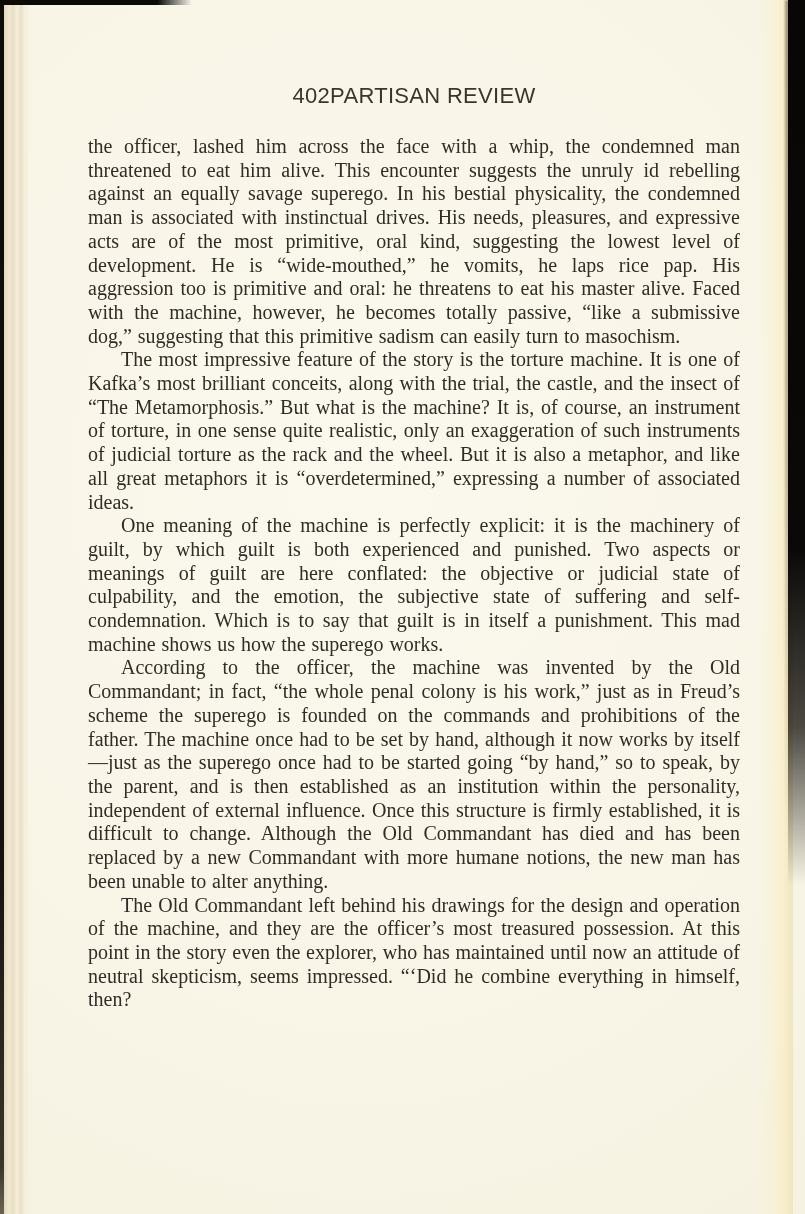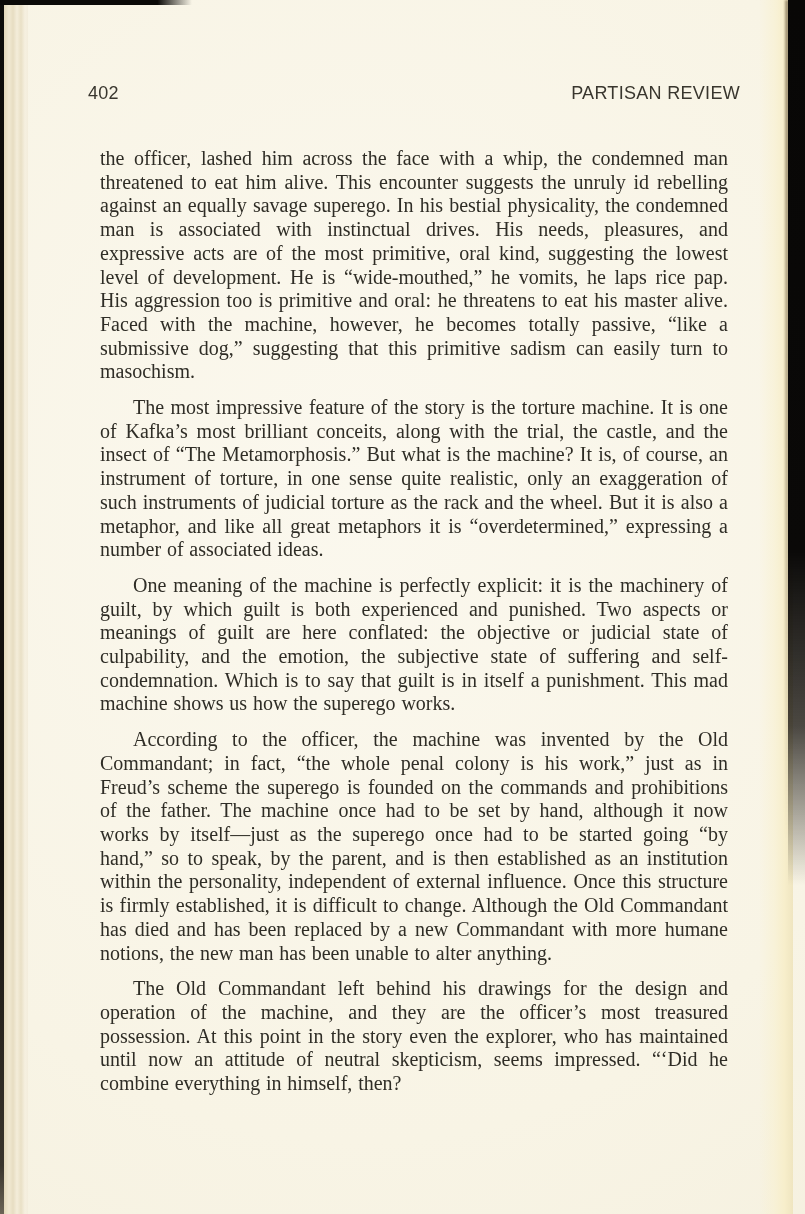--- a/index.html
+++ b/index.html
@@ -56,42 +56,42 @@
       rgba(150,145,133,0) 0%, #989287 14%, #878175 55%, #5550465 85%, #2c2822 100%);
   }
 
   
   .running-header {
     position: absolute;
     left: 88px;
     width: 652px;
     top: 83px;
     display: flex;
-    justify-content: space-between;
+    justify-content: center;
     align-items: baseline;
     font-family: "Liberation Sans", sans-serif;
-    font-size: 18px;
+    font-size: 22px;
     font-weight: 500;
     color: #39362e;
     letter-spacing: 0.3px;
   }
   .page-body {
     position: absolute;
     left: 88px;
     top: 135px;
     width: 652px;
     color: #2f2d26;
     font-size: 20px;
     line-height: 23.7px;
     text-align: justify;
     word-spacing: 0.04em;
     hyphens: none;
   }
   .page-body p {
-    margin: 12px;
+    margin: 0;
     padding: 0;
   }
   .page-body p.indent {
     text-indent: 33px;
   }
 </style>
 </head>
 <body>
 
 <div class="scan">

